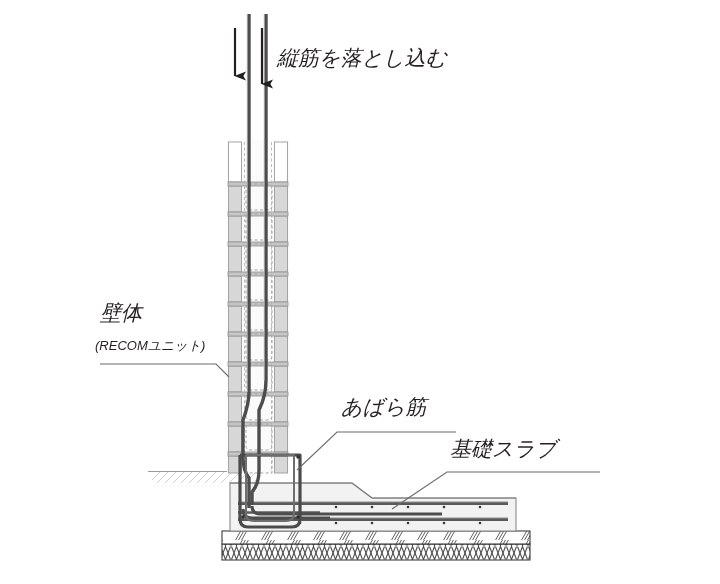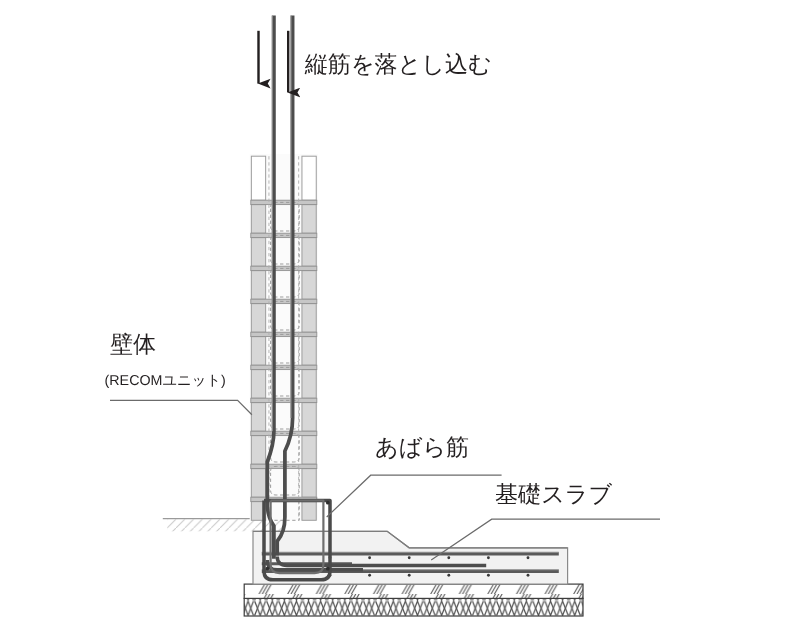--- a/index.html
+++ b/index.html
@@ -13,20 +13,21 @@
     font-family: "Liberation Sans", "DejaVu Sans", sans-serif;
     color: #231f20;
     overflow: hidden;
     position: relative;
   }
   #diagram-root {
     position: absolute;
     left: 0; top: 0;
     width: 584px;
     height: 584px;
+    font-style: italic;
   }
   svg.stage {
     display: block;
     width: 720px;
     height: 584px;
   }
   .lbl {
     font-family: "Liberation Sans", "DejaVu Sans", sans-serif;
     fill: #231f20;
   }

